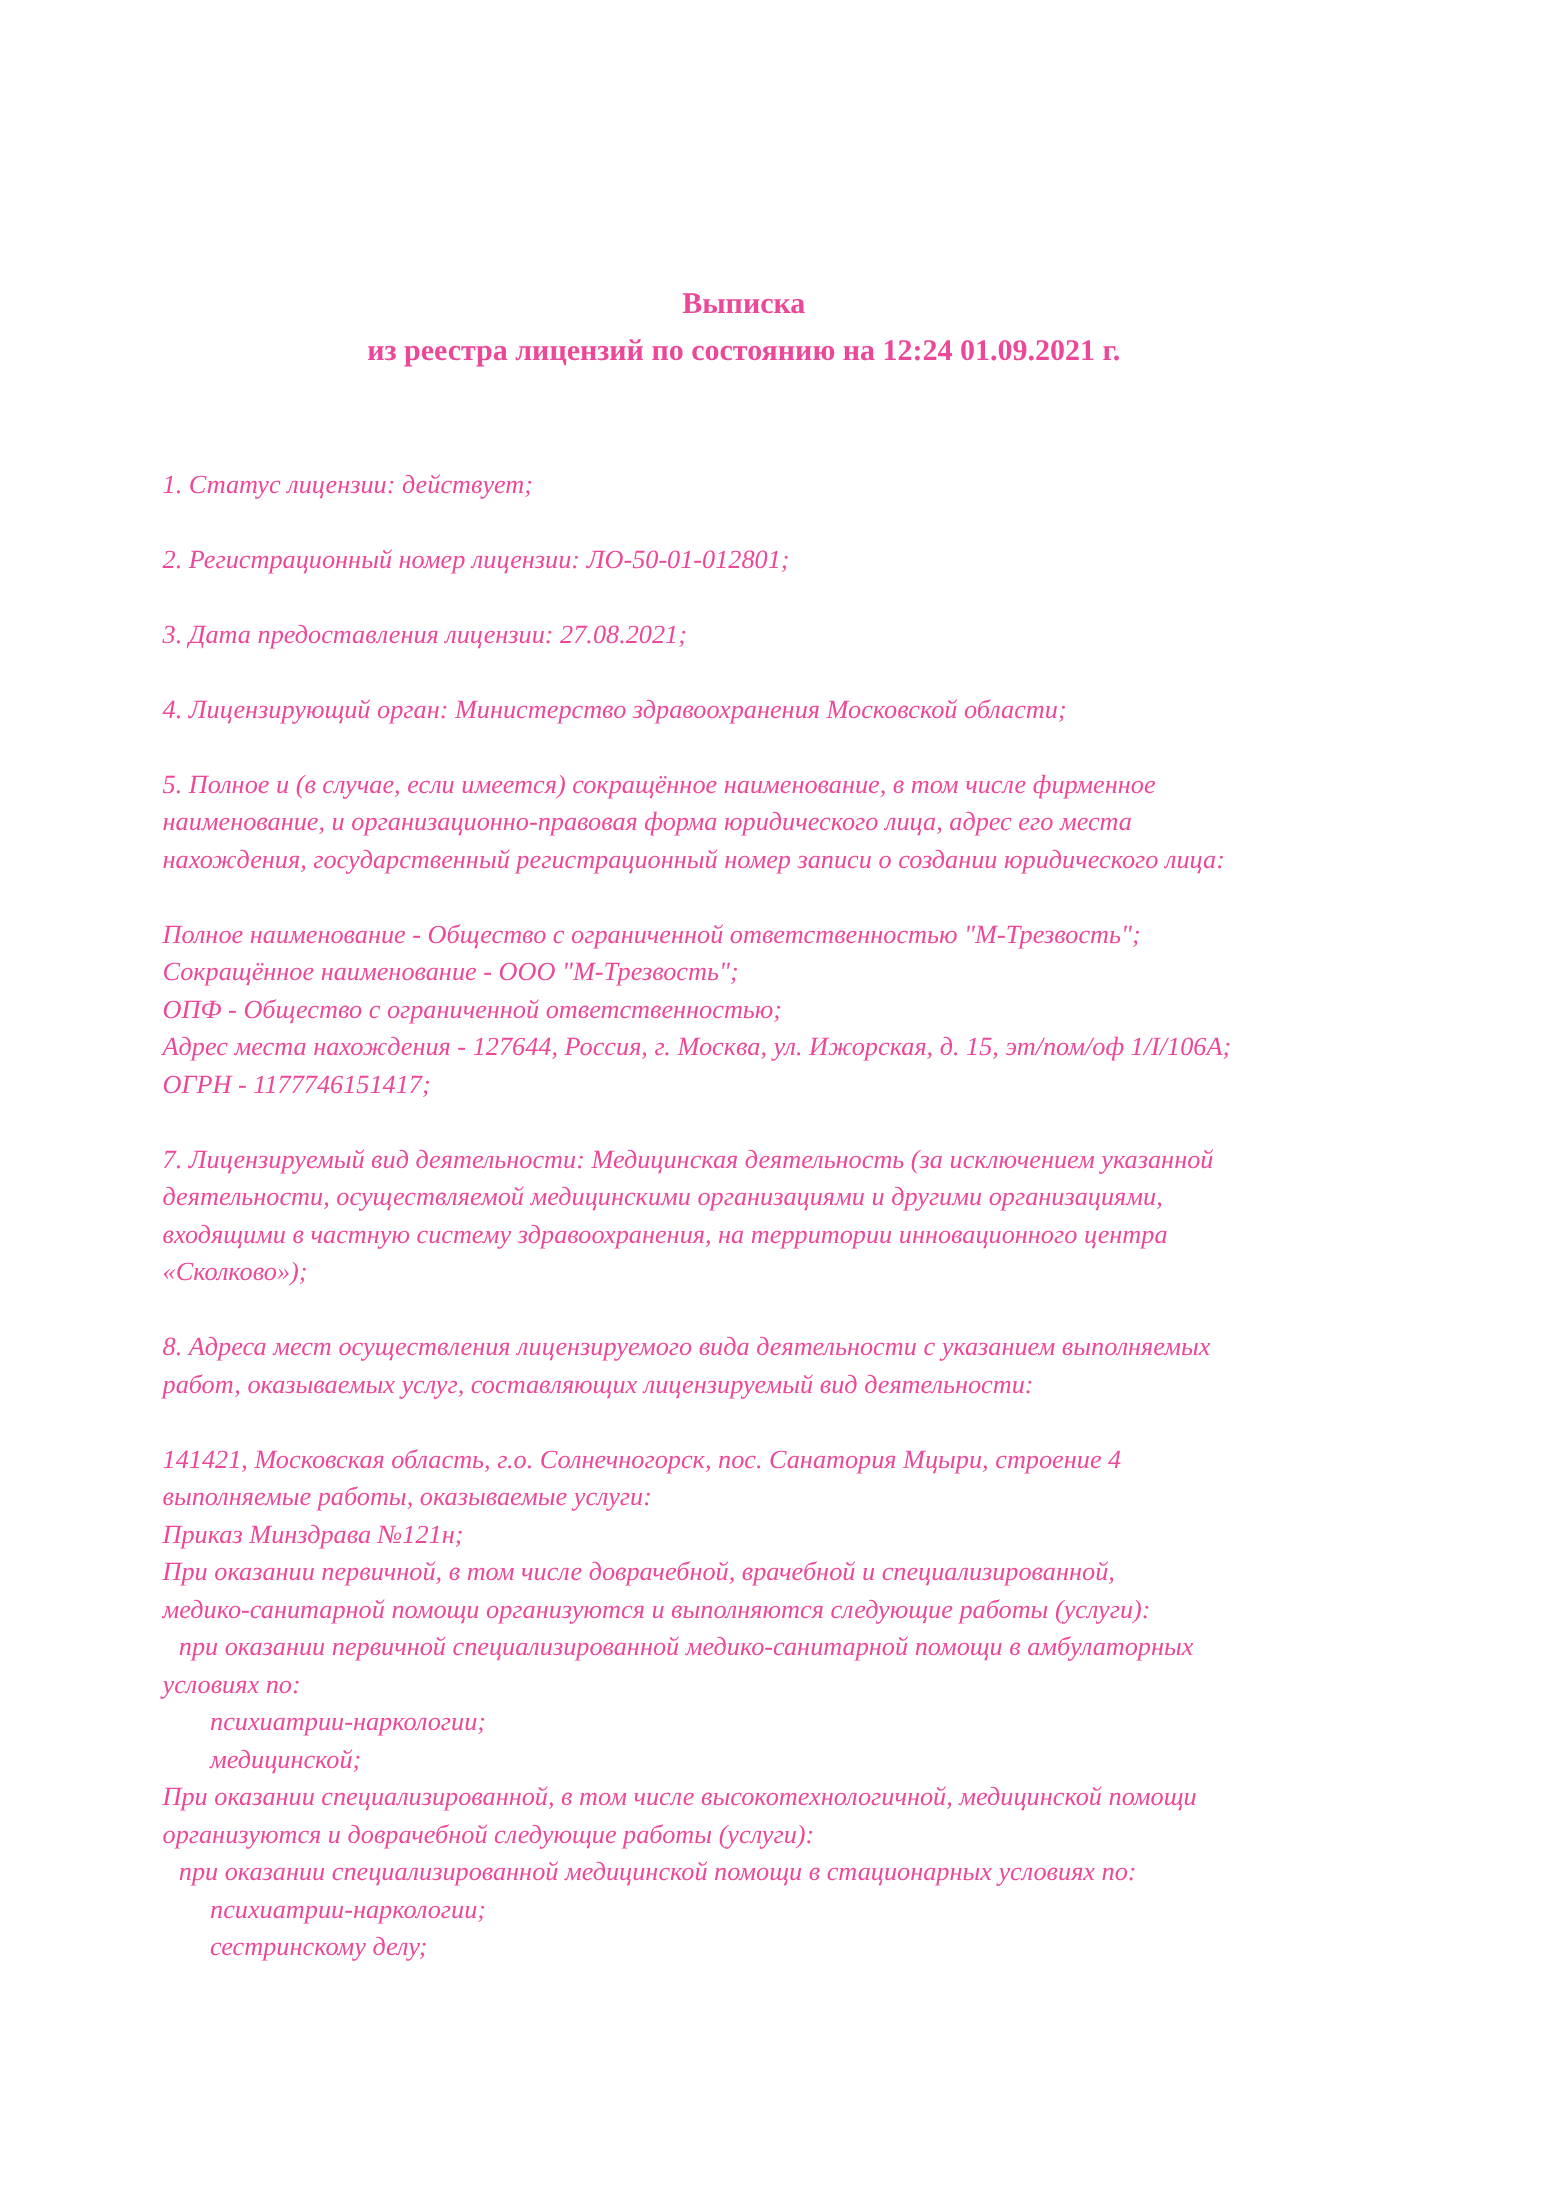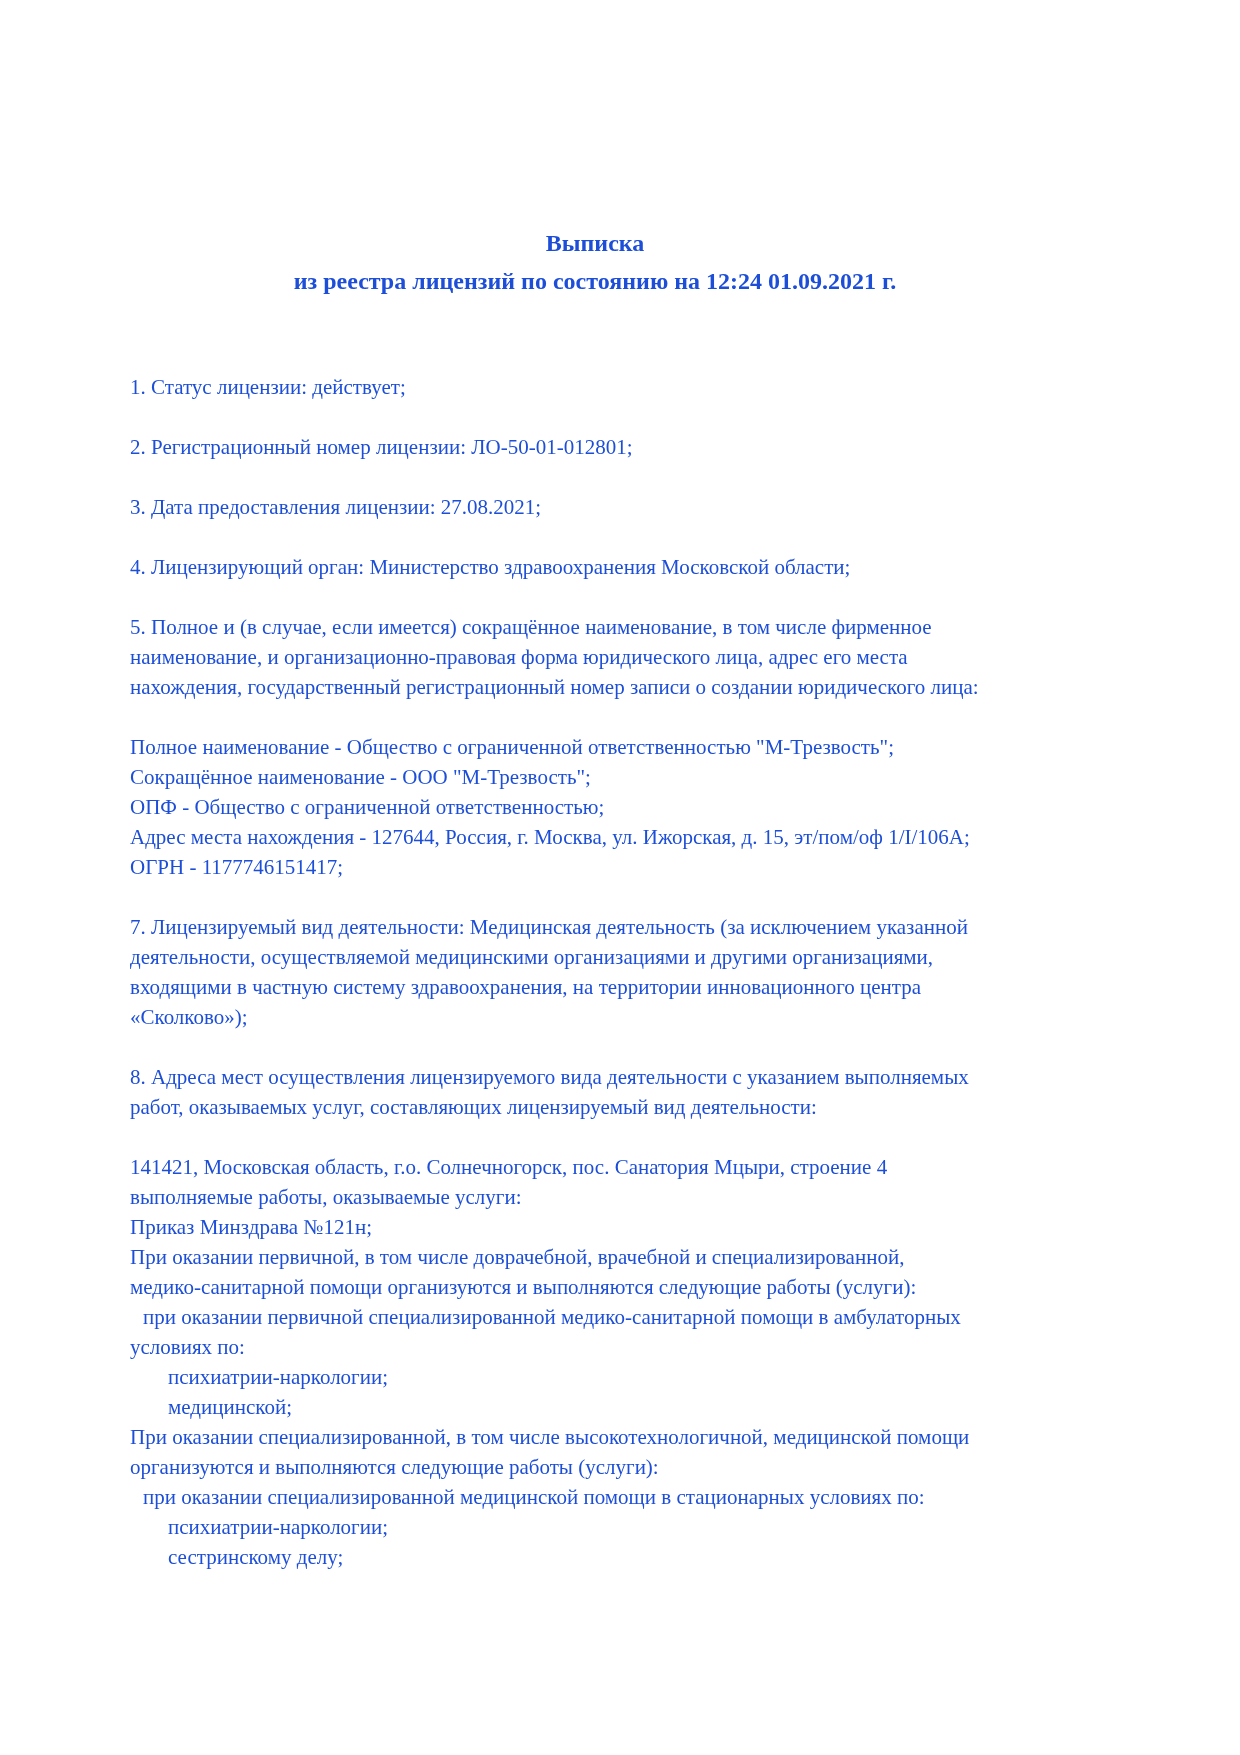--- a/index.html
+++ b/index.html
@@ -4,42 +4,42 @@
 <style>
   html, body { margin: 0; padding: 0; background: #ffffff; }
   body { width: 1240px; height: 1755px; overflow: hidden; }
 
   .doc {
     box-sizing: border-box;
     width: 1240px;
     height: 1755px;
     padding: 224px 130px 40px 130px;
     background: #ffffff;
-    color: #1d4ed8;
+    color: #ec4899;
     font-family: "Liberation Serif", "DejaVu Serif", serif;
     font-size: 21px;
   }
 
   .title-block {
     text-align: center;
     font-weight: bold;
     font-size: 24px;
     line-height: 38px;
     margin-right: 50px; 
   }
 
   .note {
     text-align: right;
     font-size: 17px;
     line-height: 22px;
     margin-top: 30px;
     padding-right: 52px;
   }
 
-  .body-block { margin-top: 72px; }
+  .body-block { margin-top: 72px; font-style: italic; }
 
   .para {
     margin: 0 0 30px 0;
     line-height: 30px;
   }
   .ln {
     line-height: 30px;
     white-space: nowrap;
   }
   p.para { white-space: nowrap; }
@@ -99,20 +99,20 @@
       <div class="ln">141421, Московская область, г.о. Солнечногорск, пос. Санатория Мцыри, строение 4</div>
       <div class="ln">выполняемые работы, оказываемые услуги:</div>
       <div class="ln">Приказ Минздрава №121н;</div>
       <div class="ln">При оказании первичной, в том числе доврачебной, врачебной и специализированной,</div>
       <div class="ln">медико-санитарной помощи организуются и выполняются следующие работы (услуги):</div>
       <div class="ln ind1">при оказании первичной специализированной медико-санитарной помощи в амбулаторных</div>
       <div class="ln">условиях по:</div>
       <div class="ln ind2">психиатрии-наркологии;</div>
       <div class="ln ind2">медицинской;</div>
       <div class="ln">При оказании специализированной, в том числе высокотехнологичной, медицинской помощи</div>
-      <div class="ln">организуются и выполняются следующие работы (услуги):</div>
+      <div class="ln">организуются и доврачебной следующие работы (услуги):</div>
       <div class="ln ind1">при оказании специализированной медицинской помощи в стационарных условиях по:</div>
       <div class="ln ind2">психиатрии-наркологии;</div>
       <div class="ln ind2">сестринскому делу;</div>
     </div>
 
   </div>
 </div>
 
 </body></html>

